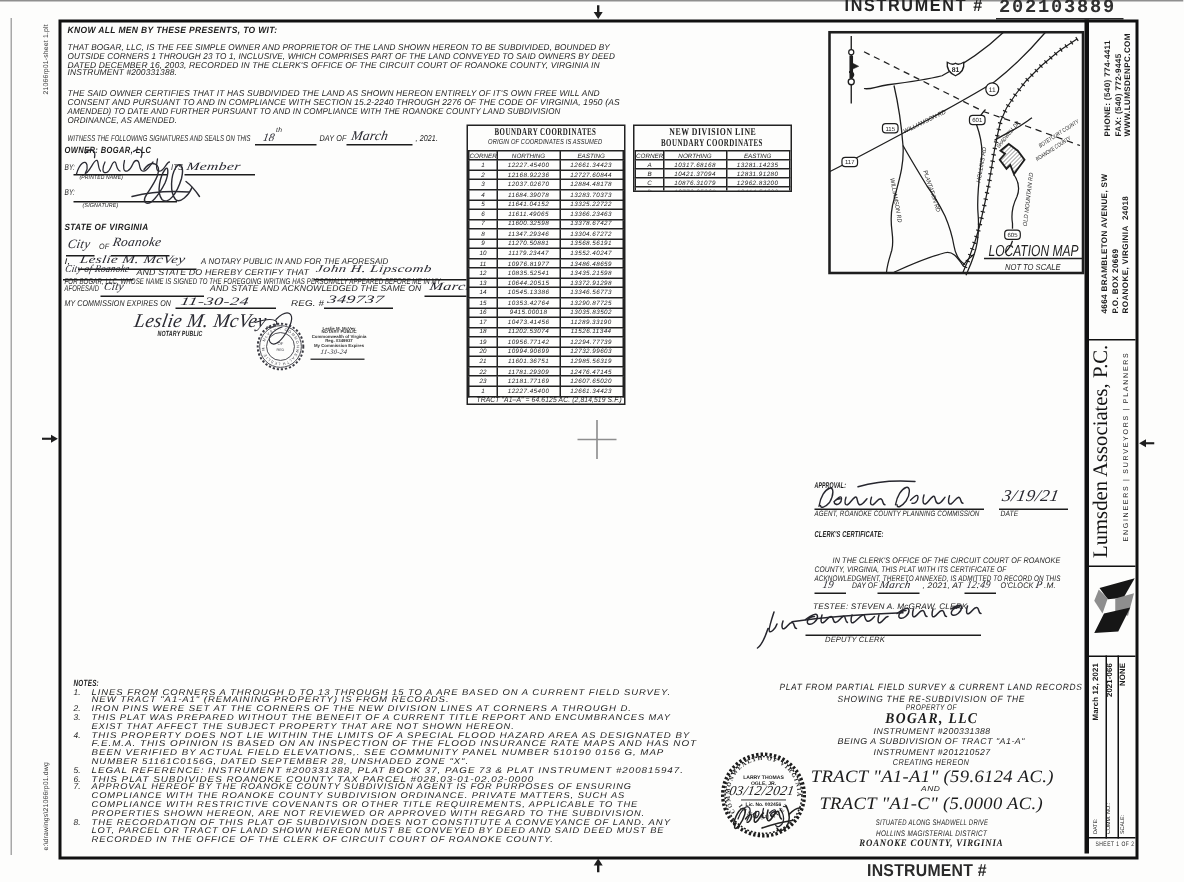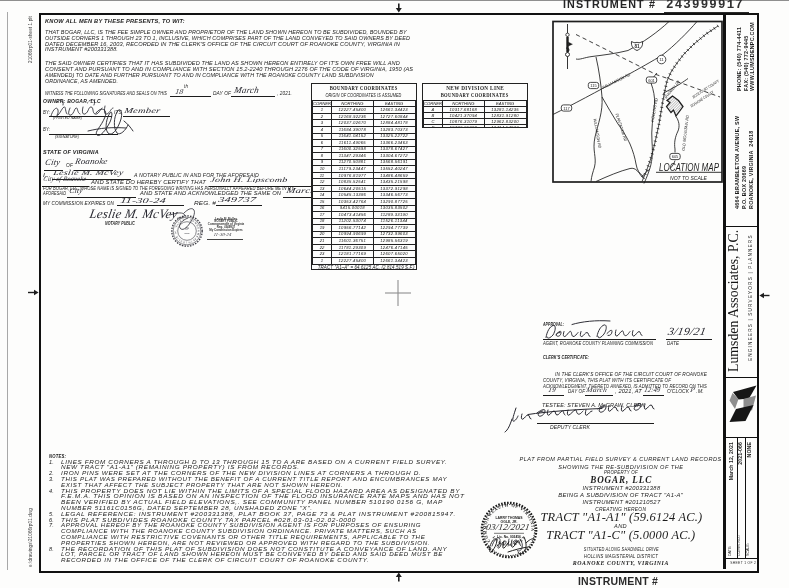--- a/index.html
+++ b/index.html
@@ -8,21 +8,21 @@
 table{border-collapse:collapse;}
 
 </style></head><body>
 
 <div class="t" style="left:0;top:0;width:789px;height:1.3px;background:#8f8f8f;"></div>
 
 <div class="t" style="left:7.2px;top:12px;width:0.9px;height:558px;background:#a8a8a8;"></div>
 
 <div class="t" style="left:563px;top:-0.6px;font-size:11.5px;letter-spacing:1.2px;font-family:'Liberation Sans',sans-serif;font-weight:bold;color:#242424;"><span class="tx" style="display:inline-block;vertical-align:top;transform:scaleX(0.936);transform-origin:0 50%;">INSTRUMENT #</span></div>
 
-<div class="t" style="left:666px;top:-1.1px;font-size:12.5px;letter-spacing:1.2px;font-family:'Liberation Mono',monospace;font-weight:bold;color:#303030;"><span class="tx" style="display:inline-block;vertical-align:top;transform:scaleX(0.996);transform-origin:0 50%;">243999917</span></div>
+<div class="t" style="left:666px;top:-1.1px;font-size:12.5px;letter-spacing:1.2px;font-family:'Liberation Mono',monospace;font-weight:bold;color:#303030;"><span class="tx" style="display:inline-block;vertical-align:top;transform:scaleX(0.996);transform-origin:0 50%;">202103889</span></div>
 
 <div class="t" style="left:664px;top:12.30px;width:85.0px;height:1.0px;background:#2a2a2a;"></div>
 
 <div class="t" style="left:29px;top:63px;transform:rotate(-90deg);transform-origin:0 0;font-size:4.6px;color:#333;letter-spacing:0.1px;">21066rp01-sheet 1.plt</div>
 
 <div class="t" style="left:29px;top:567px;transform:rotate(-90deg);transform-origin:0 0;font-size:4.6px;color:#333;letter-spacing:0.1px;">e:\drawings\21066rp01.dwg</div>
 
 <div class="t" style="left:39px;top:12.5px;width:716px;height:556.5px;border:2.7px solid #111;"></div>
 
 <div class="t" style="left:723.3px;top:13px;width:2.3px;height:556px;background:#111;"></div>

